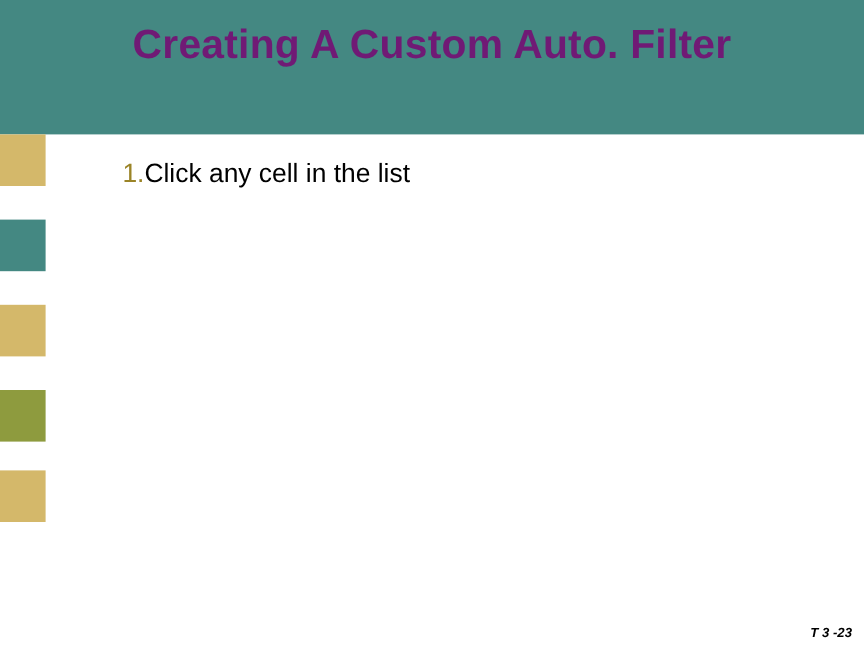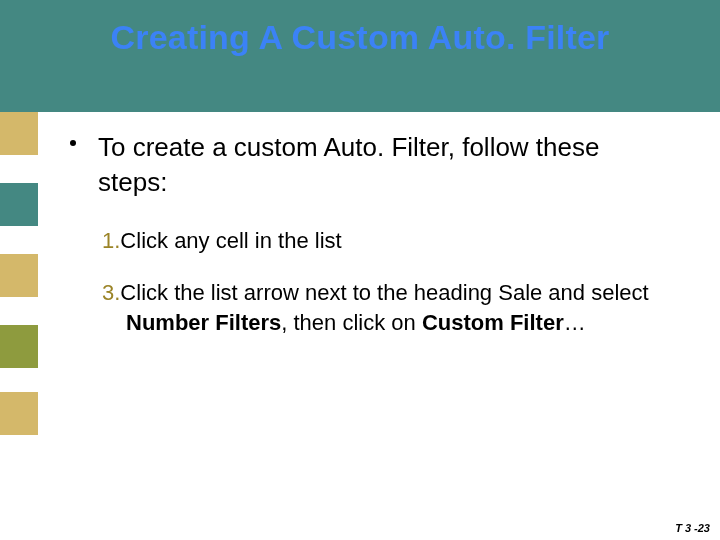--- a/index.html
+++ b/index.html
@@ -19,21 +19,21 @@
     width: 720px;
     height: 112px;
     background: #448882;
   }
   .title {
     position: absolute;
     top: 18px;
     left: 0;
     width: 720px;
     text-align: center;
-    color: #3b82f6;
+    color: #701a75;
     font-size: 34px;
     font-weight: bold;
     letter-spacing: 0.2px;
   }
   .side-strip {
     position: absolute;
     left: 0;
     width: 38px;
     height: 43px;
   }
@@ -93,28 +93,21 @@
 <div class="header-band"></div>
 <div class="title">Creating A Custom Auto. Filter</div>
 
 <div class="side-strip strip-yellow1"></div>
 <div class="side-strip strip-teal"></div>
 <div class="side-strip strip-yellow2"></div>
 <div class="side-strip strip-green"></div>
 <div class="side-strip strip-yellow3"></div>
 
 <div class="content">
-  <p class="intro">
-    <span class="bullet-dot"></span>
-    <span>To create a custom Auto. Filter, follow these steps:</span>
-  </p>
 
   <p class="step">
     <span class="num">1.</span><span>Click any cell in the list</span>
   </p>
 
 
-  <p class="step">
-    <span class="num">3.</span><span>Click the list arrow next to the heading Sale and select </span><span class="bold">Number Filters</span><span>, then click on </span><span class="bold">Custom Filter</span><span>…</span>
-  </p>
 </div>
 
 <div class="footer">T 3 -23</div>
 
 </body></html>

